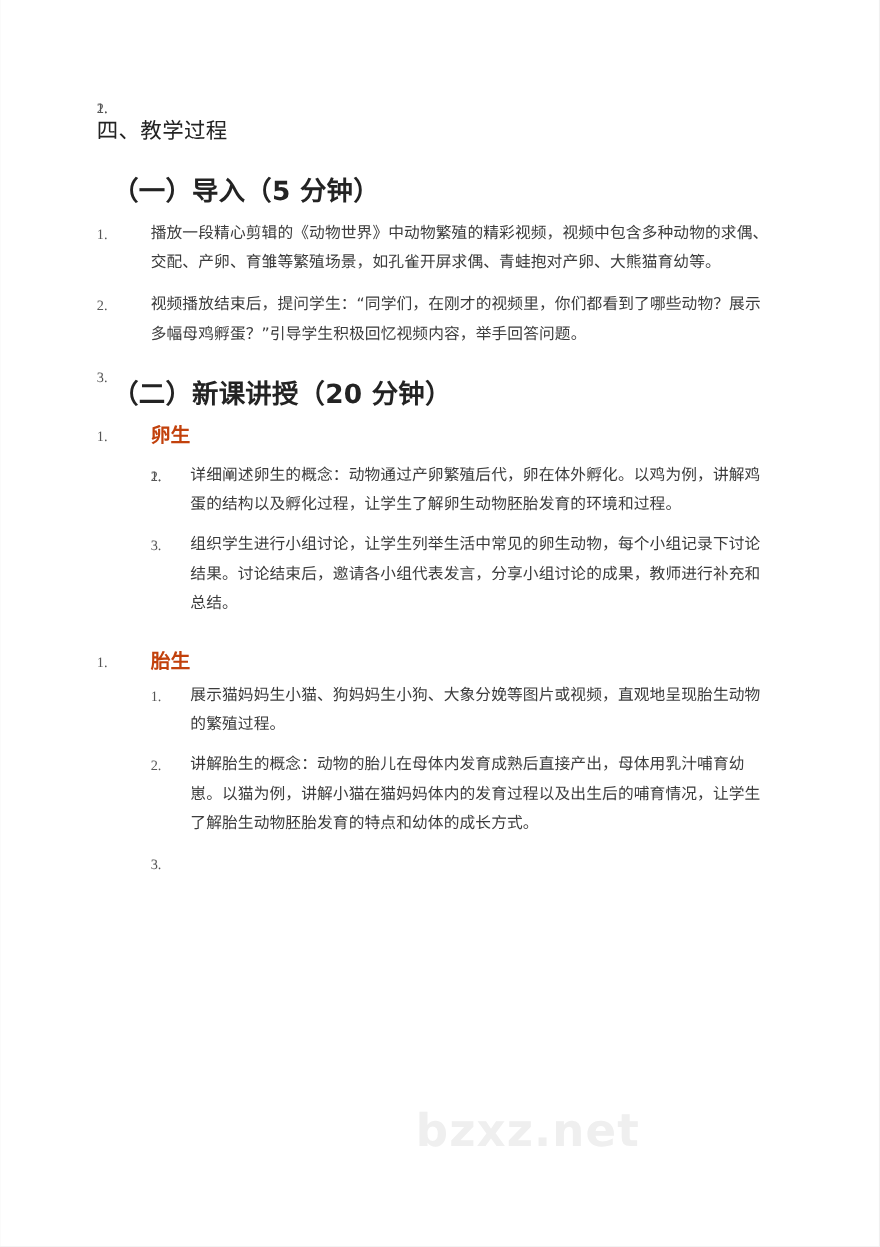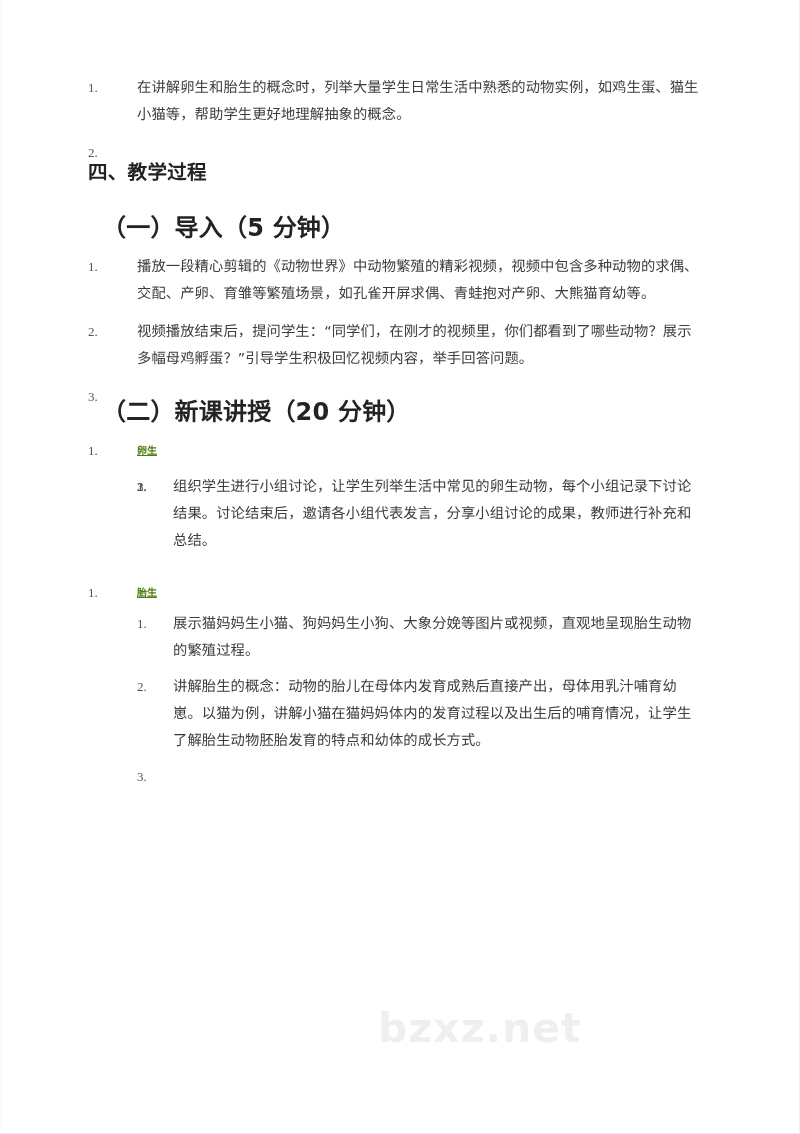--- a/index.html
+++ b/index.html
@@ -103,32 +103,31 @@
     font-size: 14.3px;
     line-height: 27px;
     color: #3c3c3c;
     text-align: justify;
     text-justify: inter-ideograph;
     letter-spacing: 0.1px;
   }
 
   .item-title {
     font-family: "DejaVu Sans", "Liberation Sans", sans-serif;
-    font-size: 10px;
+    font-size: 18px;
     line-height: 27px;
     font-weight: bold;
-    color: #4d7c0f;
-    text-decoration: underline;
+    color: #c2410c;
   }
 
   
   h2.section-heading {
     font-family: "DejaVu Sans", "Liberation Sans", sans-serif;
     font-size: 19.5px;
-    font-weight: bold;
+    font-weight: normal;
     color: #232323;
     margin: 30px 0 0 0;
     padding: 0;
     line-height: 30px;
     letter-spacing: 0.3px;
   }
 
   h3.sub-heading {
     font-family: "DejaVu Sans", "Liberation Sans", sans-serif;
     font-size: 24px;
@@ -148,21 +147,20 @@
 
 <div class="page">
 
   <div class="watermark">bzxz.net</div>
 
   <div class="content">
 
     <ol class="lvl1">
       <li>
         <span class="num">1.</span>
-        <span class="body-text">在讲解卵生和胎生的概念时，列举大量学生日常生活中熟悉的动物实例，如鸡生蛋、猫生小猫等，帮助学生更好地理解抽象的概念。</span>
       </li>
       <li>
         <span class="num">2.</span>
       </li>
     </ol>
 
     <h2 class="section-heading">四、教学过程</h2>
 
     <h3 class="sub-heading">（一）导入（5 分钟）</h3>
 
@@ -190,20 +188,21 @@
       <li>
         <span class="num">1.</span>
         <span class="item-title">卵生</span>
 
         <ol class="lvl2">
           <li>
             <span class="num">1.</span>
           </li>
           <li>
             <span class="num">2.</span>
+            <span class="body-text">详细阐述卵生的概念：动物通过产卵繁殖后代，卵在体外孵化。以鸡为例，讲解鸡蛋的结构以及孵化过程，让学生了解卵生动物胚胎发育的环境和过程。</span>
           </li>
           <li>
             <span class="num">3.</span>
             <span class="body-text">组织学生进行小组讨论，让学生列举生活中常见的卵生动物，每个小组记录下讨论结果。讨论结束后，邀请各小组代表发言，分享小组讨论的成果，教师进行补充和总结。</span>
           </li>
         </ol>
       </li>
     </ol>
 
     <div class="block-gap"></div>

